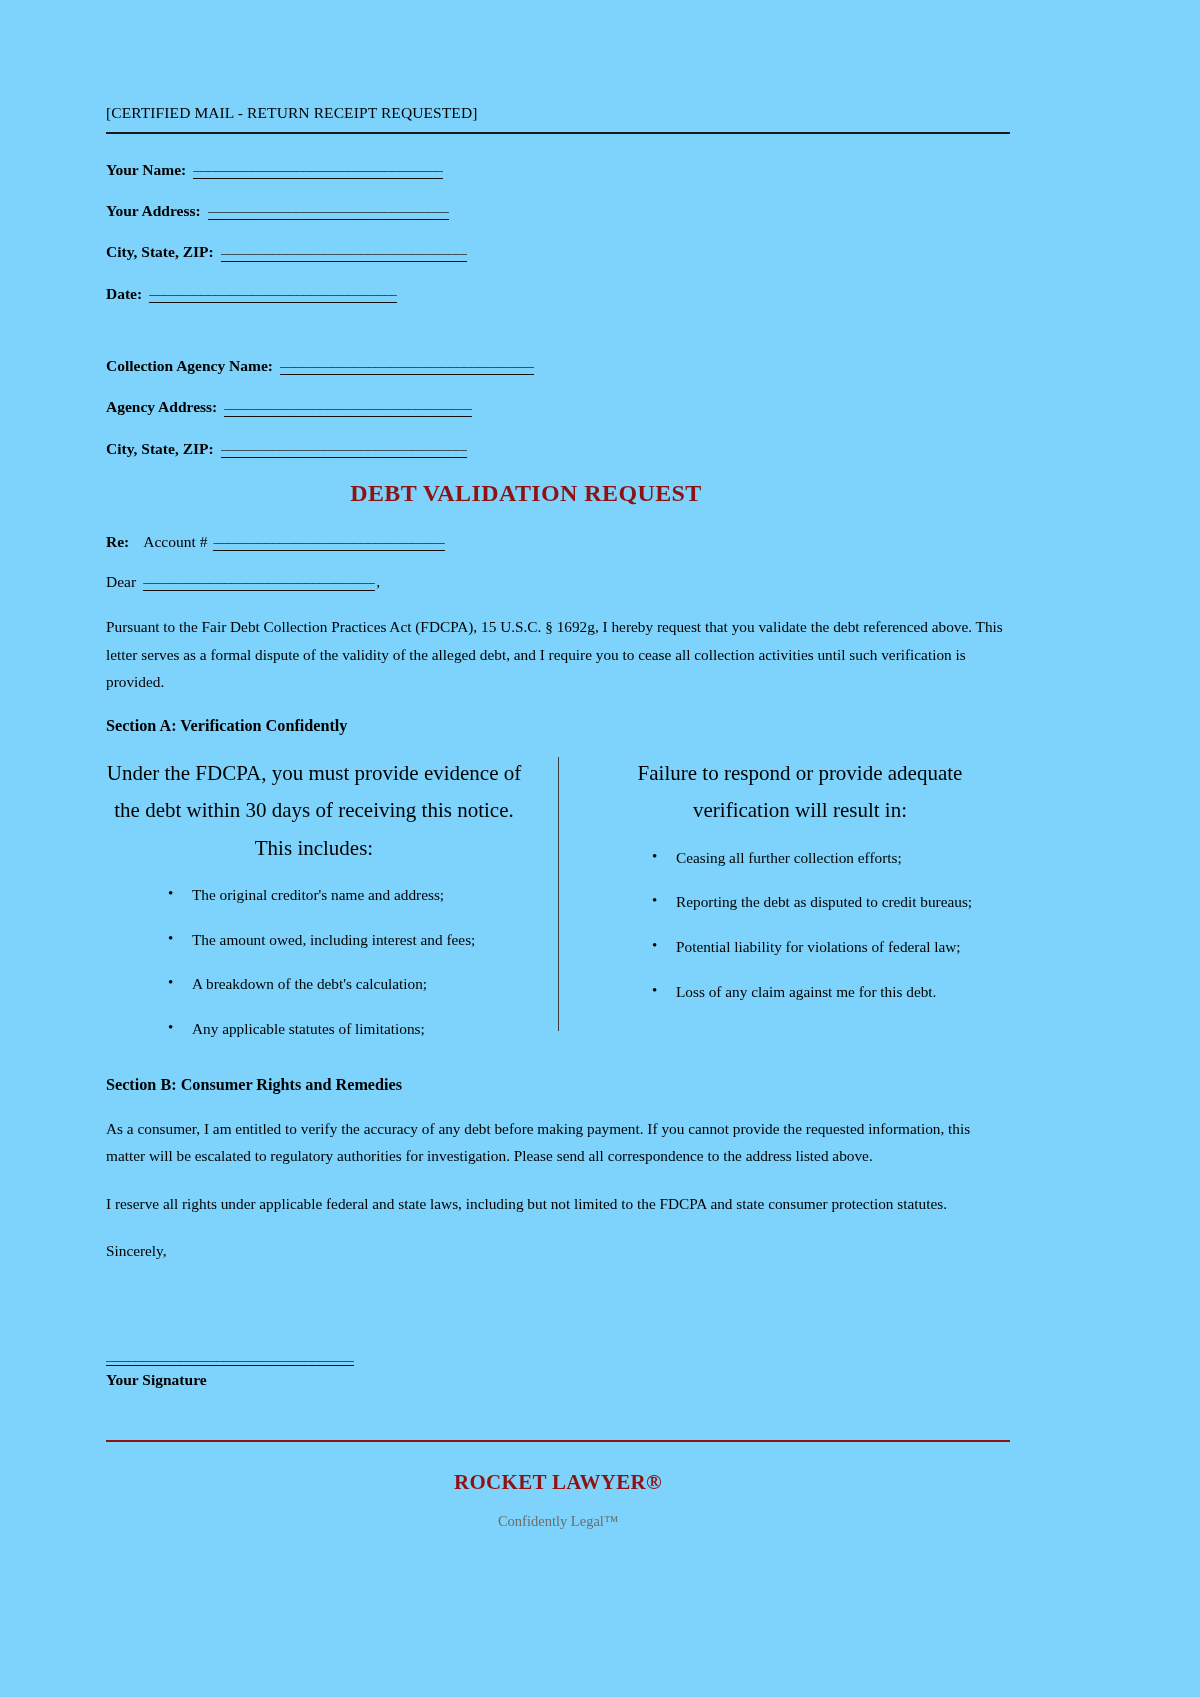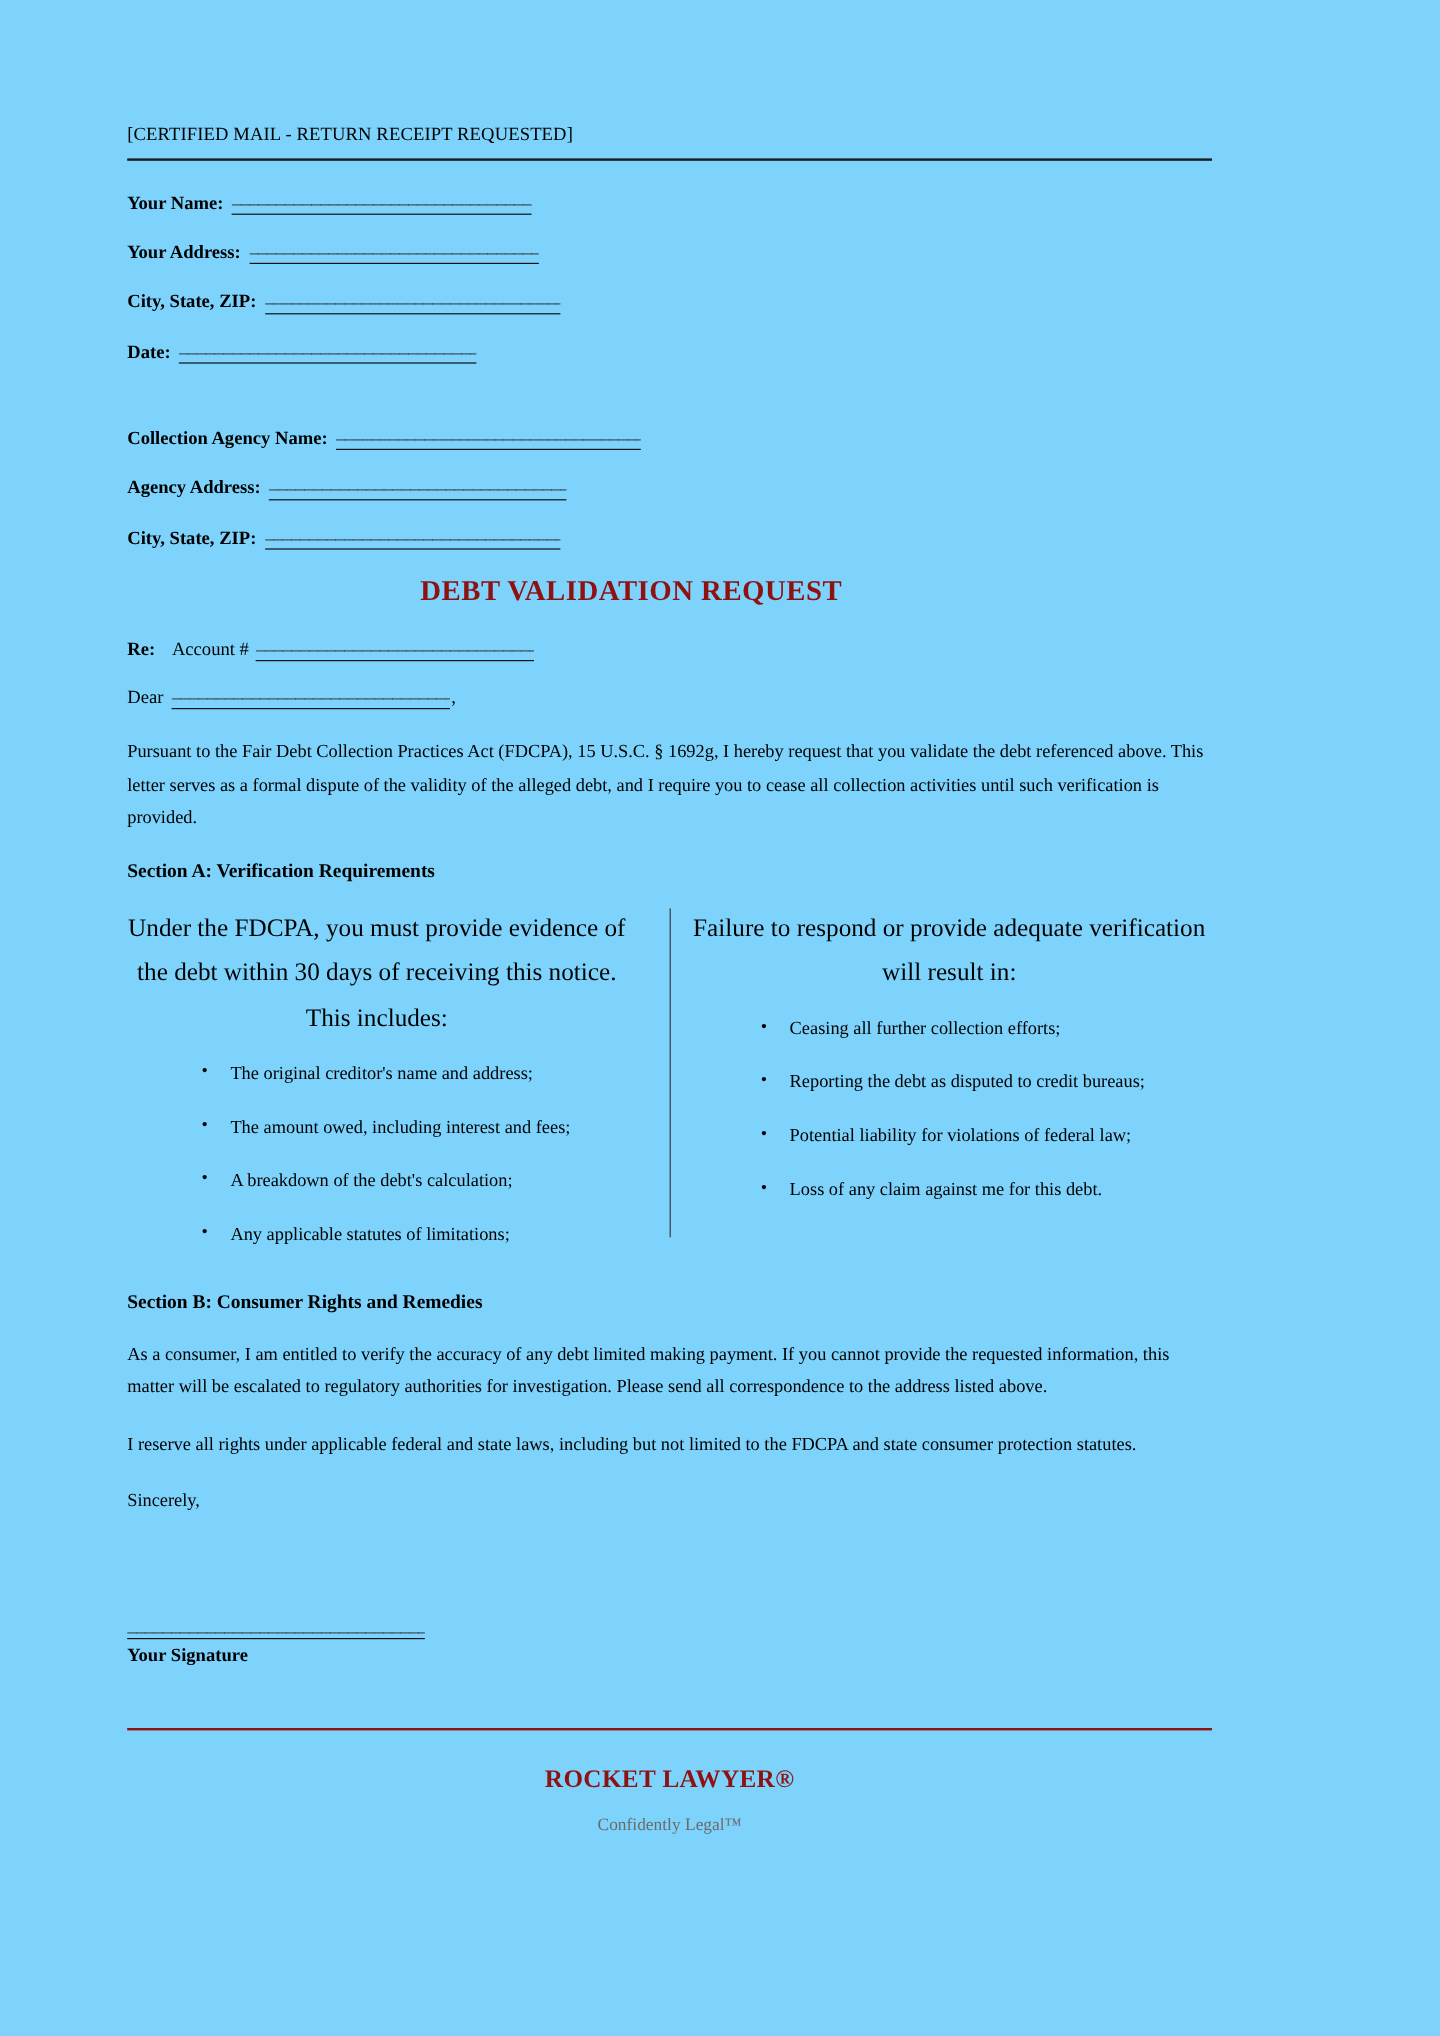--- a/index.html
+++ b/index.html
@@ -130,21 +130,21 @@
     position: relative;
     width: 904px;
     display: flex;
     margin: 0 0 6px 0;
   }
   .col {
     width: 452px;
     box-sizing: border-box;
   }
   .col.left  { padding-right: 36px; }
-  .col.right { padding-left: 14px; }
+  .col.right { padding-left: 32px; }
   .col-divider {
     position: absolute;
     left: 452px;
     top: 2px;
     bottom: 10px;
     width: 1px;
     background: #3b3b3b;
   }
   .col p.intro {
     font-size: 21px;
@@ -281,21 +281,21 @@
   </div>
 
   <div class="dear-row">
     <span class="reg">Dear</span>
     <span class="blank w232" title=""></span>
     <span class="comma-after">,</span>
   </div>
 
   <p class="body">Pursuant to the Fair Debt Collection Practices Act (FDCPA), 15 U.S.C. § 1692g, I hereby request that you validate the debt referenced above. This letter serves as a formal dispute of the validity of the alleged debt, and I require you to cease all collection activities until such verification is provided.</p>
 
-  <div class="section-head">Section A: Verification Requirements</div>
+  <div class="section-head">Section A: Verification Confidently</div>
 
   <div class="two-col">
     <div class="col-divider"></div>
 
     <div class="col left">
       <p class="intro">Under the FDCPA, you must provide evidence of the debt within 30 days of receiving this notice. This includes:</p>
       <ul class="bullets">
         <li>The original creditor's name and address;</li>
         <li>The amount owed, including interest and fees;</li>
         <li>A breakdown of the debt's calculation;</li>
@@ -308,21 +308,21 @@
       <ul class="bullets">
         <li>Ceasing all further collection efforts;</li>
         <li>Reporting the debt as disputed to credit bureaus;</li>
         <li>Potential liability for violations of federal law;</li>
         <li>Loss of any claim against me for this debt.</li>
       </ul>
     </div>
   </div>
 
   <div class="section-head b">Section B: Consumer Rights and Remedies</div>
-  <p class="body">As a consumer, I am entitled to verify the accuracy of any debt limited making payment. If you cannot provide the requested information, this matter will be escalated to regulatory authorities for investigation. Please send all correspondence to the address listed above.</p>
+  <p class="body">As a consumer, I am entitled to verify the accuracy of any debt before making payment. If you cannot provide the requested information, this matter will be escalated to regulatory authorities for investigation. Please send all correspondence to the address listed above.</p>
   <p class="body">I reserve all rights under applicable federal and state laws, including but not limited to the FDCPA and state consumer protection statutes.</p>
 
   <p class="body">Sincerely,</p>
 
   <div class="sig-space"></div>
   <div class="sig-line"></div>
   <div class="sig-label">Your Signature</div>
 
   <div class="footer">
     <hr class="footer-rule">

